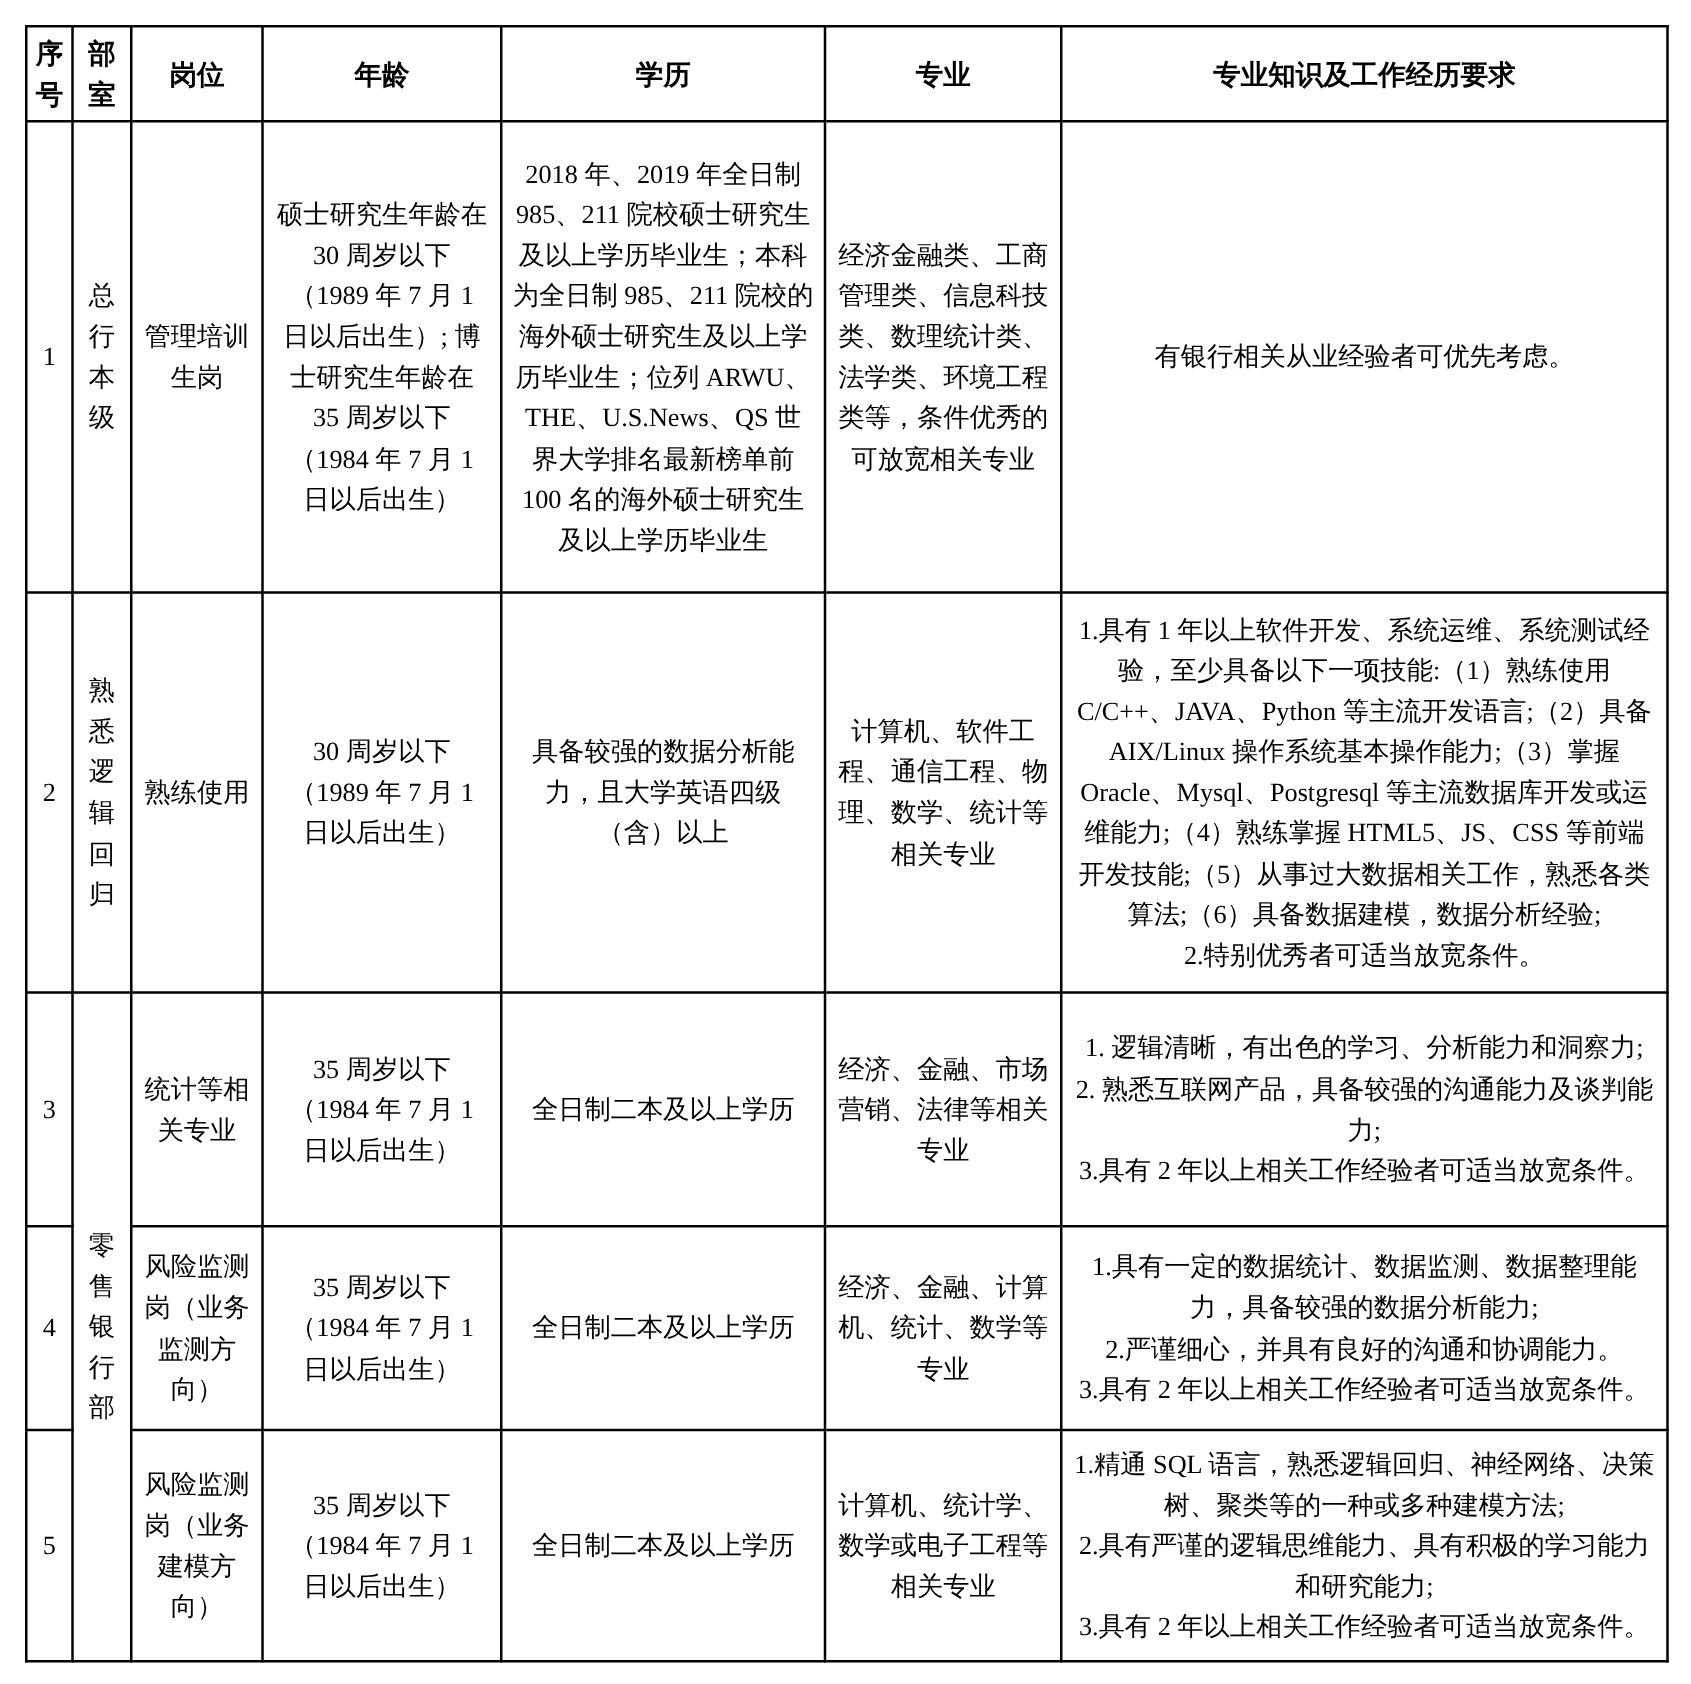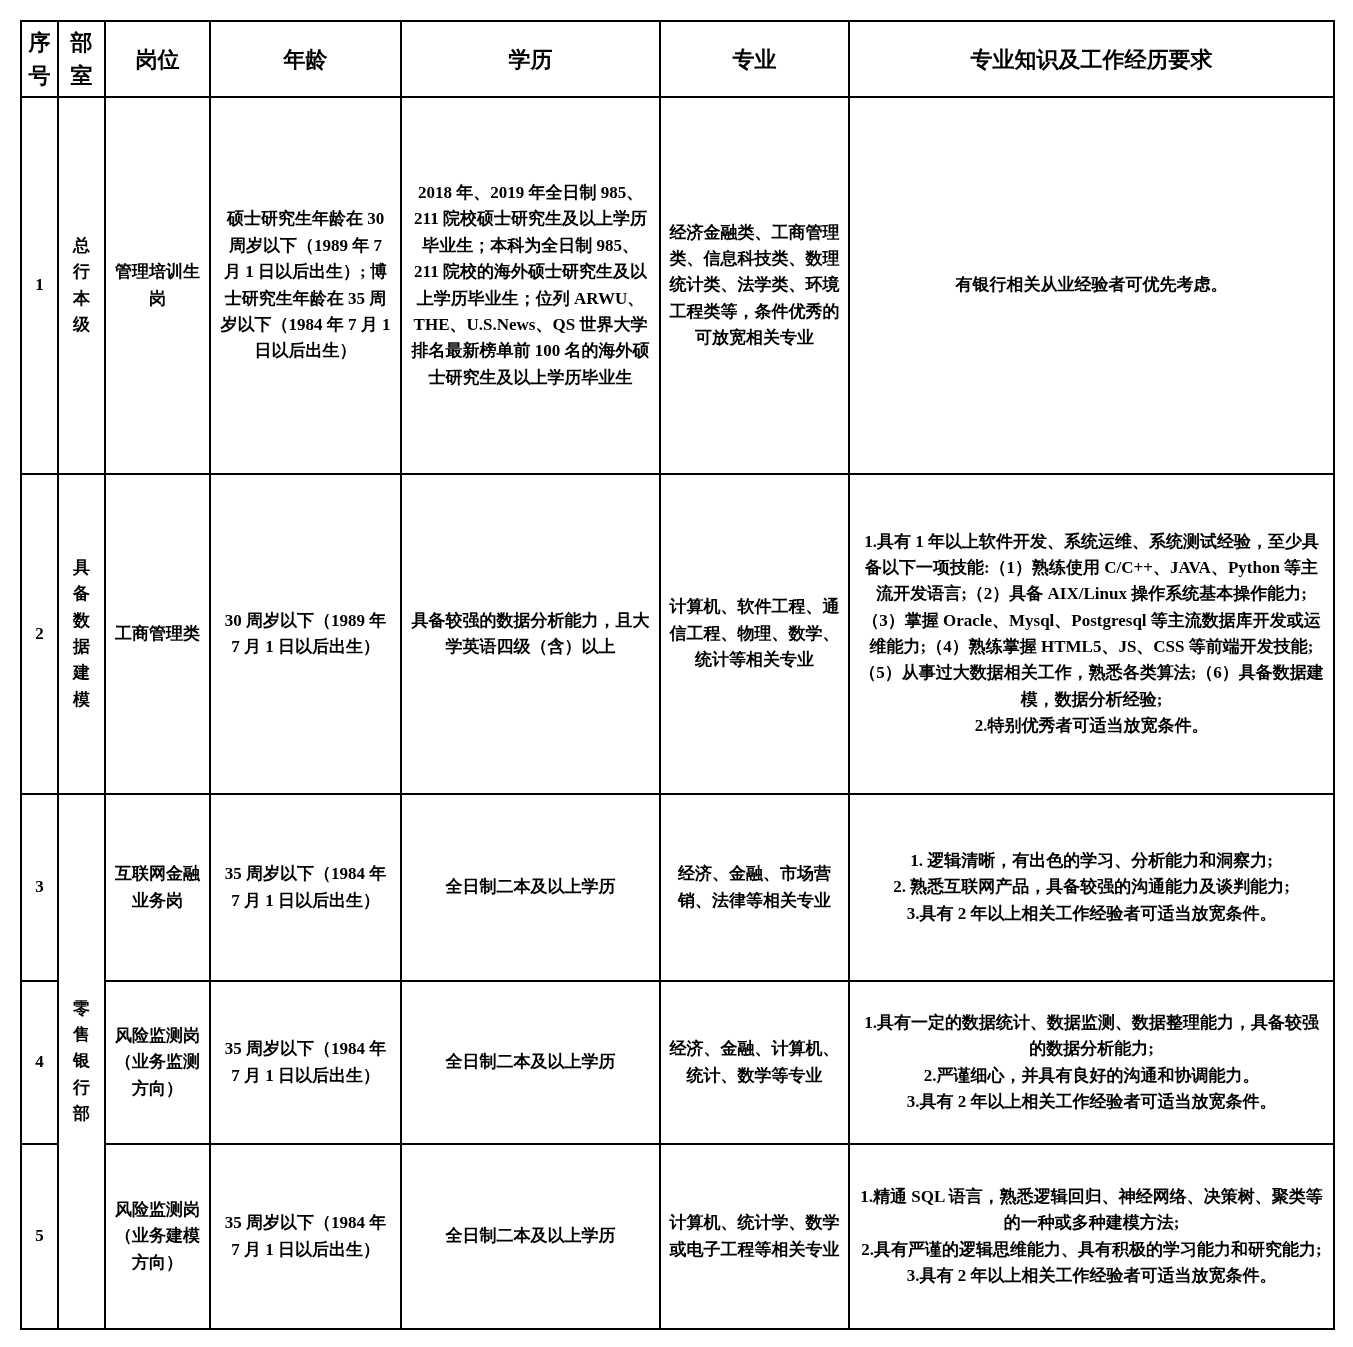--- a/index.html
+++ b/index.html
@@ -24,26 +24,25 @@
     top: 20px;
     width: 1313px;
     border-collapse: collapse;
     table-layout: fixed;
   }
   table.recruit th,
   table.recruit td {
     border: 2px solid #000000;
     vertical-align: middle;
     text-align: center;
-    font-size: 17px;
+    font-size: 21px;
     line-height: 1.55;
     padding: 2px 8px;
     overflow: hidden;
     word-break: break-word;
-    font-weight: bold;
   }
   table.recruit th {
     font-weight: bold;
     font-size: 22px;
     line-height: 1.5;
     padding: 4px 4px;
   }
   
   td.cell-no {
     padding: 2px 2px;
@@ -112,33 +111,33 @@
       <td class="cell-dept">总行本级</td>
       <td class="cell-position">管理培训生岗</td>
       <td class="cell-age">硕士研究生年龄在 30 周岁以下（1989 年 7 月 1 日以后出生）; 博士研究生年龄在 35 周岁以下（1984 年 7 月 1 日以后出生）</td>
       <td class="cell-education">2018 年、2019 年全日制 985、211 院校硕士研究生及以上学历毕业生；本科为全日制 985、211 院校的海外硕士研究生及以上学历毕业生；位列 ARWU、THE、U.S.News、QS 世界大学排名最新榜单前 100 名的海外硕士研究生及以上学历毕业生</td>
       <td class="cell-major">经济金融类、工商管理类、信息科技类、数理统计类、法学类、环境工程类等，条件优秀的可放宽相关专业</td>
       <td class="cell-requirements">有银行相关从业经验者可优先考虑。</td>
     </tr>
 
     <tr class="row-2">
       <td class="cell-no">2</td>
-      <td class="cell-dept">具备数据建模</td>
-      <td class="cell-position">工商管理类</td>
+      <td class="cell-dept">熟悉逻辑回归</td>
+      <td class="cell-position">熟练使用</td>
       <td class="cell-age">30 周岁以下（1989 年 7 月 1 日以后出生）</td>
       <td class="cell-education">具备较强的数据分析能力，且大学英语四级（含）以上</td>
       <td class="cell-major">计算机、软件工程、通信工程、物理、数学、统计等相关专业</td>
       <td class="cell-requirements">1.具有 1 年以上软件开发、系统运维、系统测试经验，至少具备以下一项技能:（1）熟练使用 C/C++、JAVA、Python 等主流开发语言;（2）具备 AIX/Linux 操作系统基本操作能力;（3）掌握 Oracle、Mysql、Postgresql 等主流数据库开发或运维能力;（4）熟练掌握 HTML5、JS、CSS 等前端开发技能;（5）从事过大数据相关工作，熟悉各类算法;（6）具备数据建模，数据分析经验;
 2.特别优秀者可适当放宽条件。</td>
     </tr>
 
     <tr class="row-3">
       <td class="cell-no">3</td>
       <td class="cell-dept" rowspan="3">零售银行部</td>
-      <td class="cell-position">互联网金融业务岗</td>
+      <td class="cell-position">统计等相关专业</td>
       <td class="cell-age">35 周岁以下（1984 年 7 月 1 日以后出生）</td>
       <td class="cell-education">全日制二本及以上学历</td>
       <td class="cell-major">经济、金融、市场营销、法律等相关专业</td>
       <td class="cell-requirements">1. 逻辑清晰，有出色的学习、分析能力和洞察力;
 2. 熟悉互联网产品，具备较强的沟通能力及谈判能力;
 3.具有 2 年以上相关工作经验者可适当放宽条件。</td>
     </tr>
 
     <tr class="row-4">
       <td class="cell-no">4</td>

